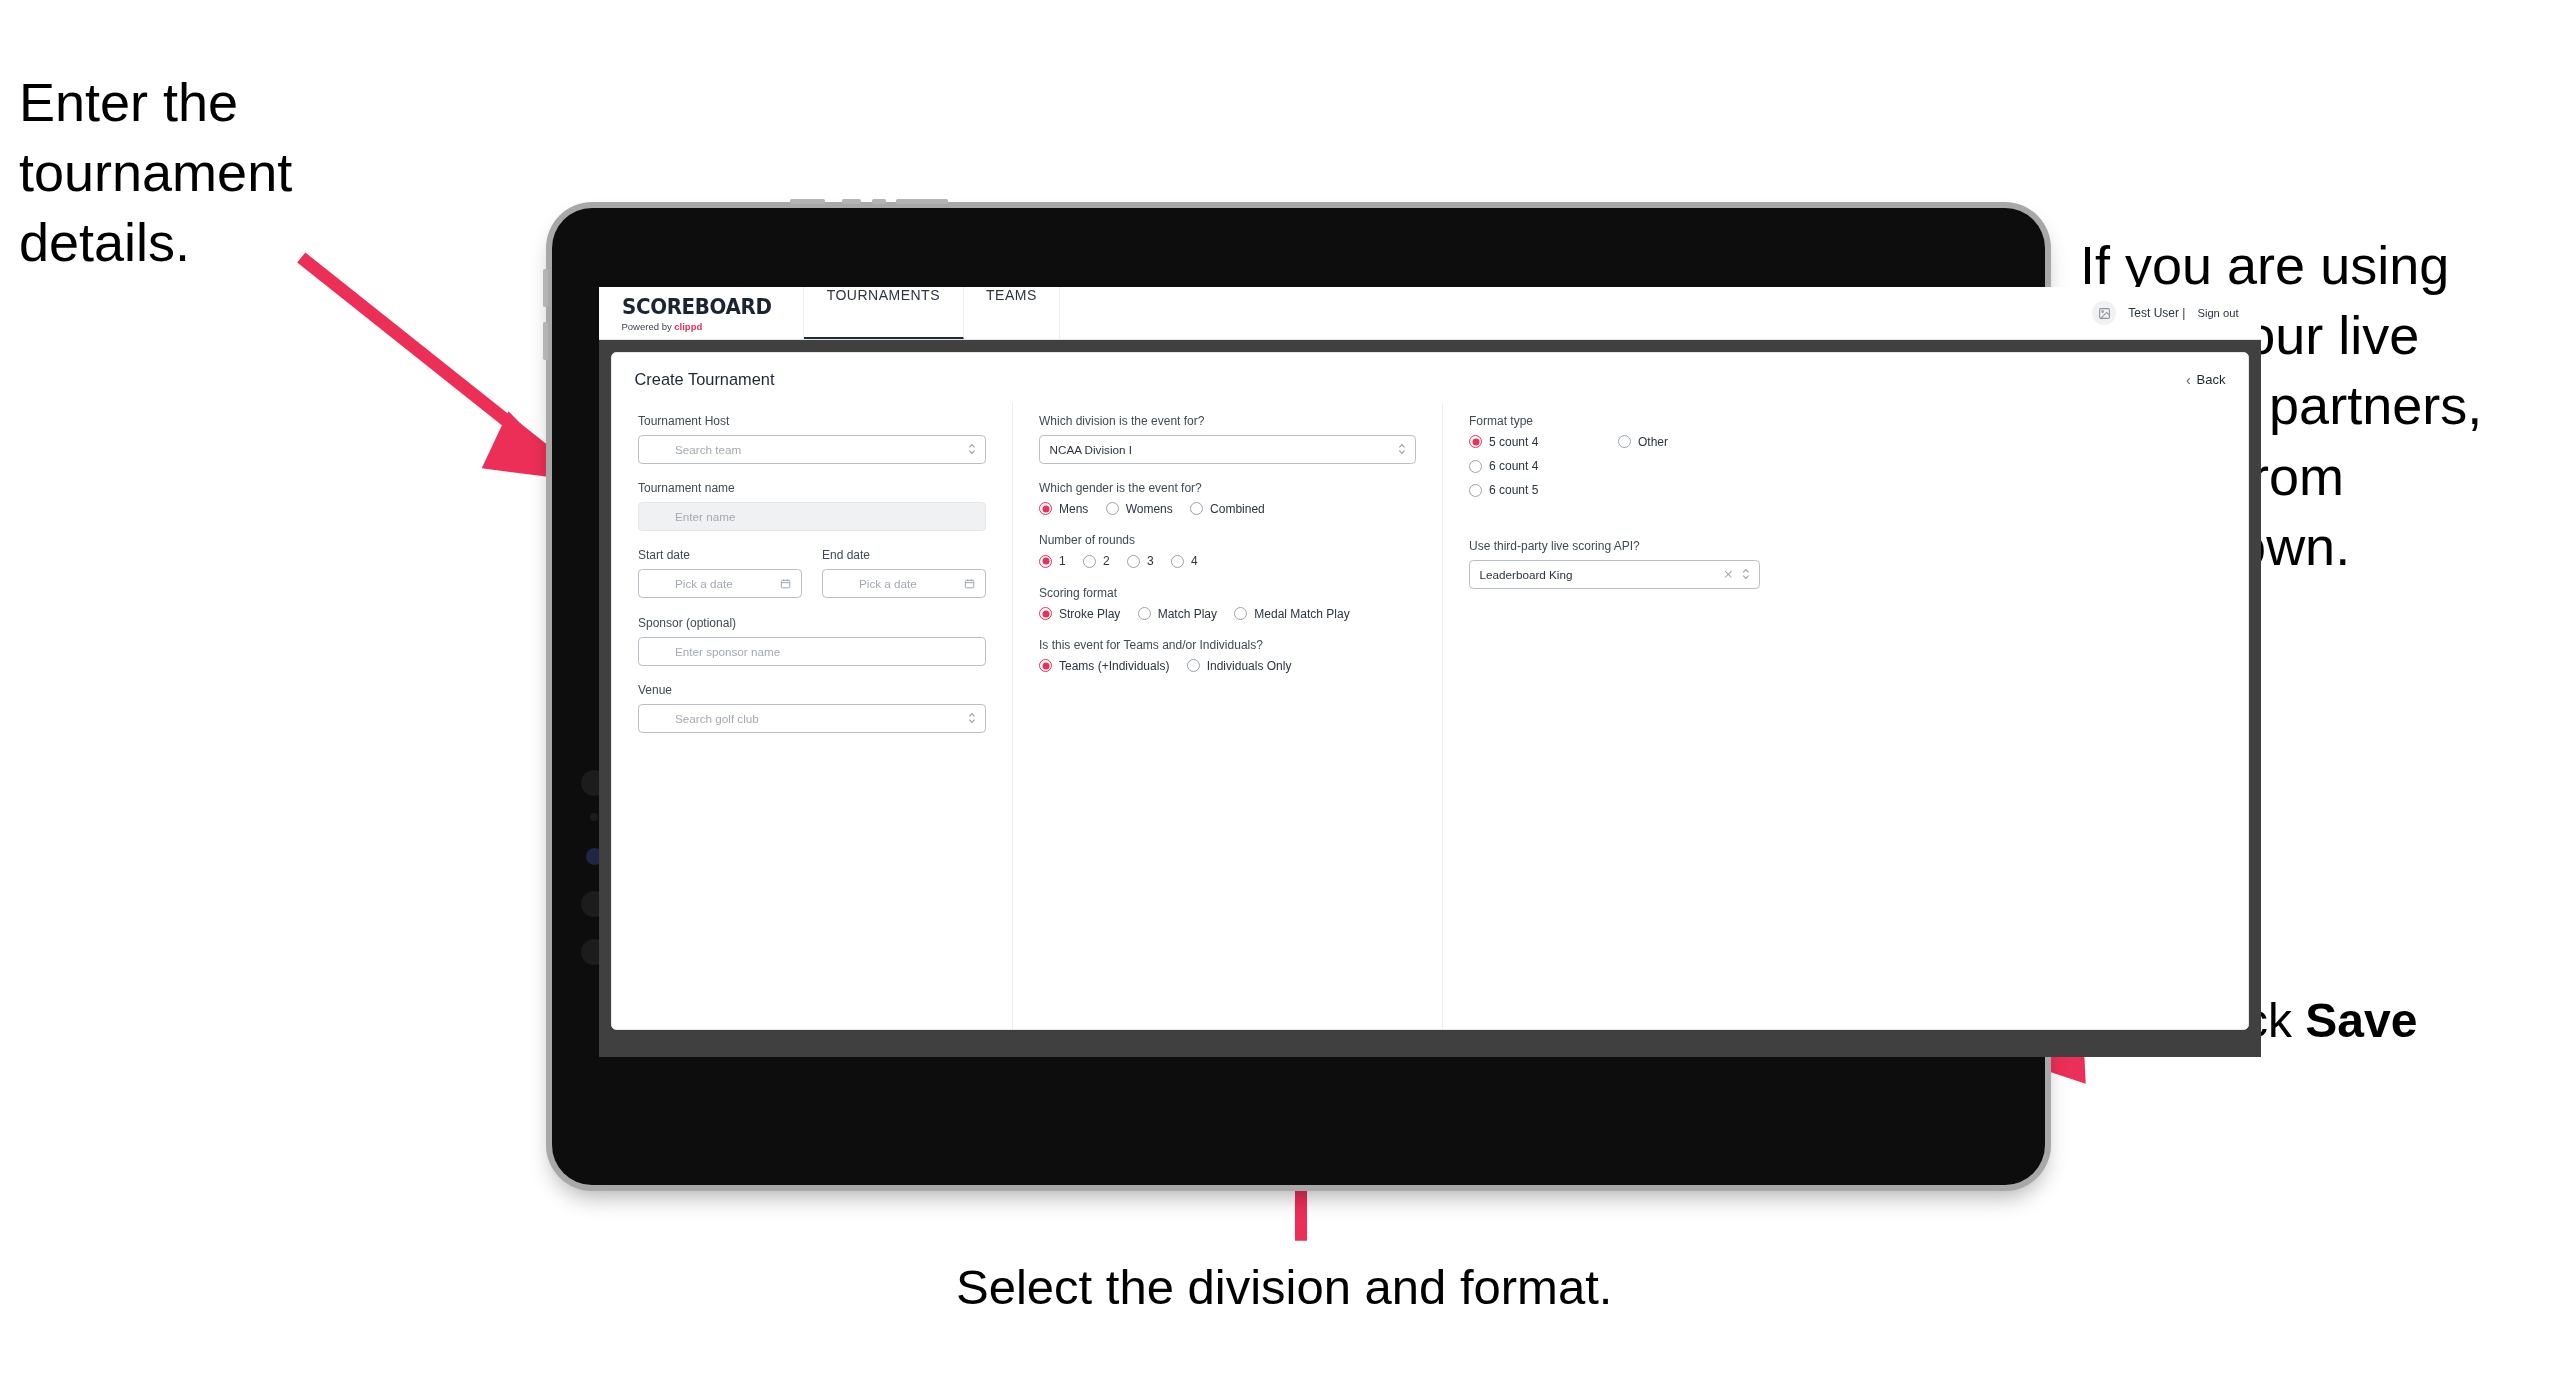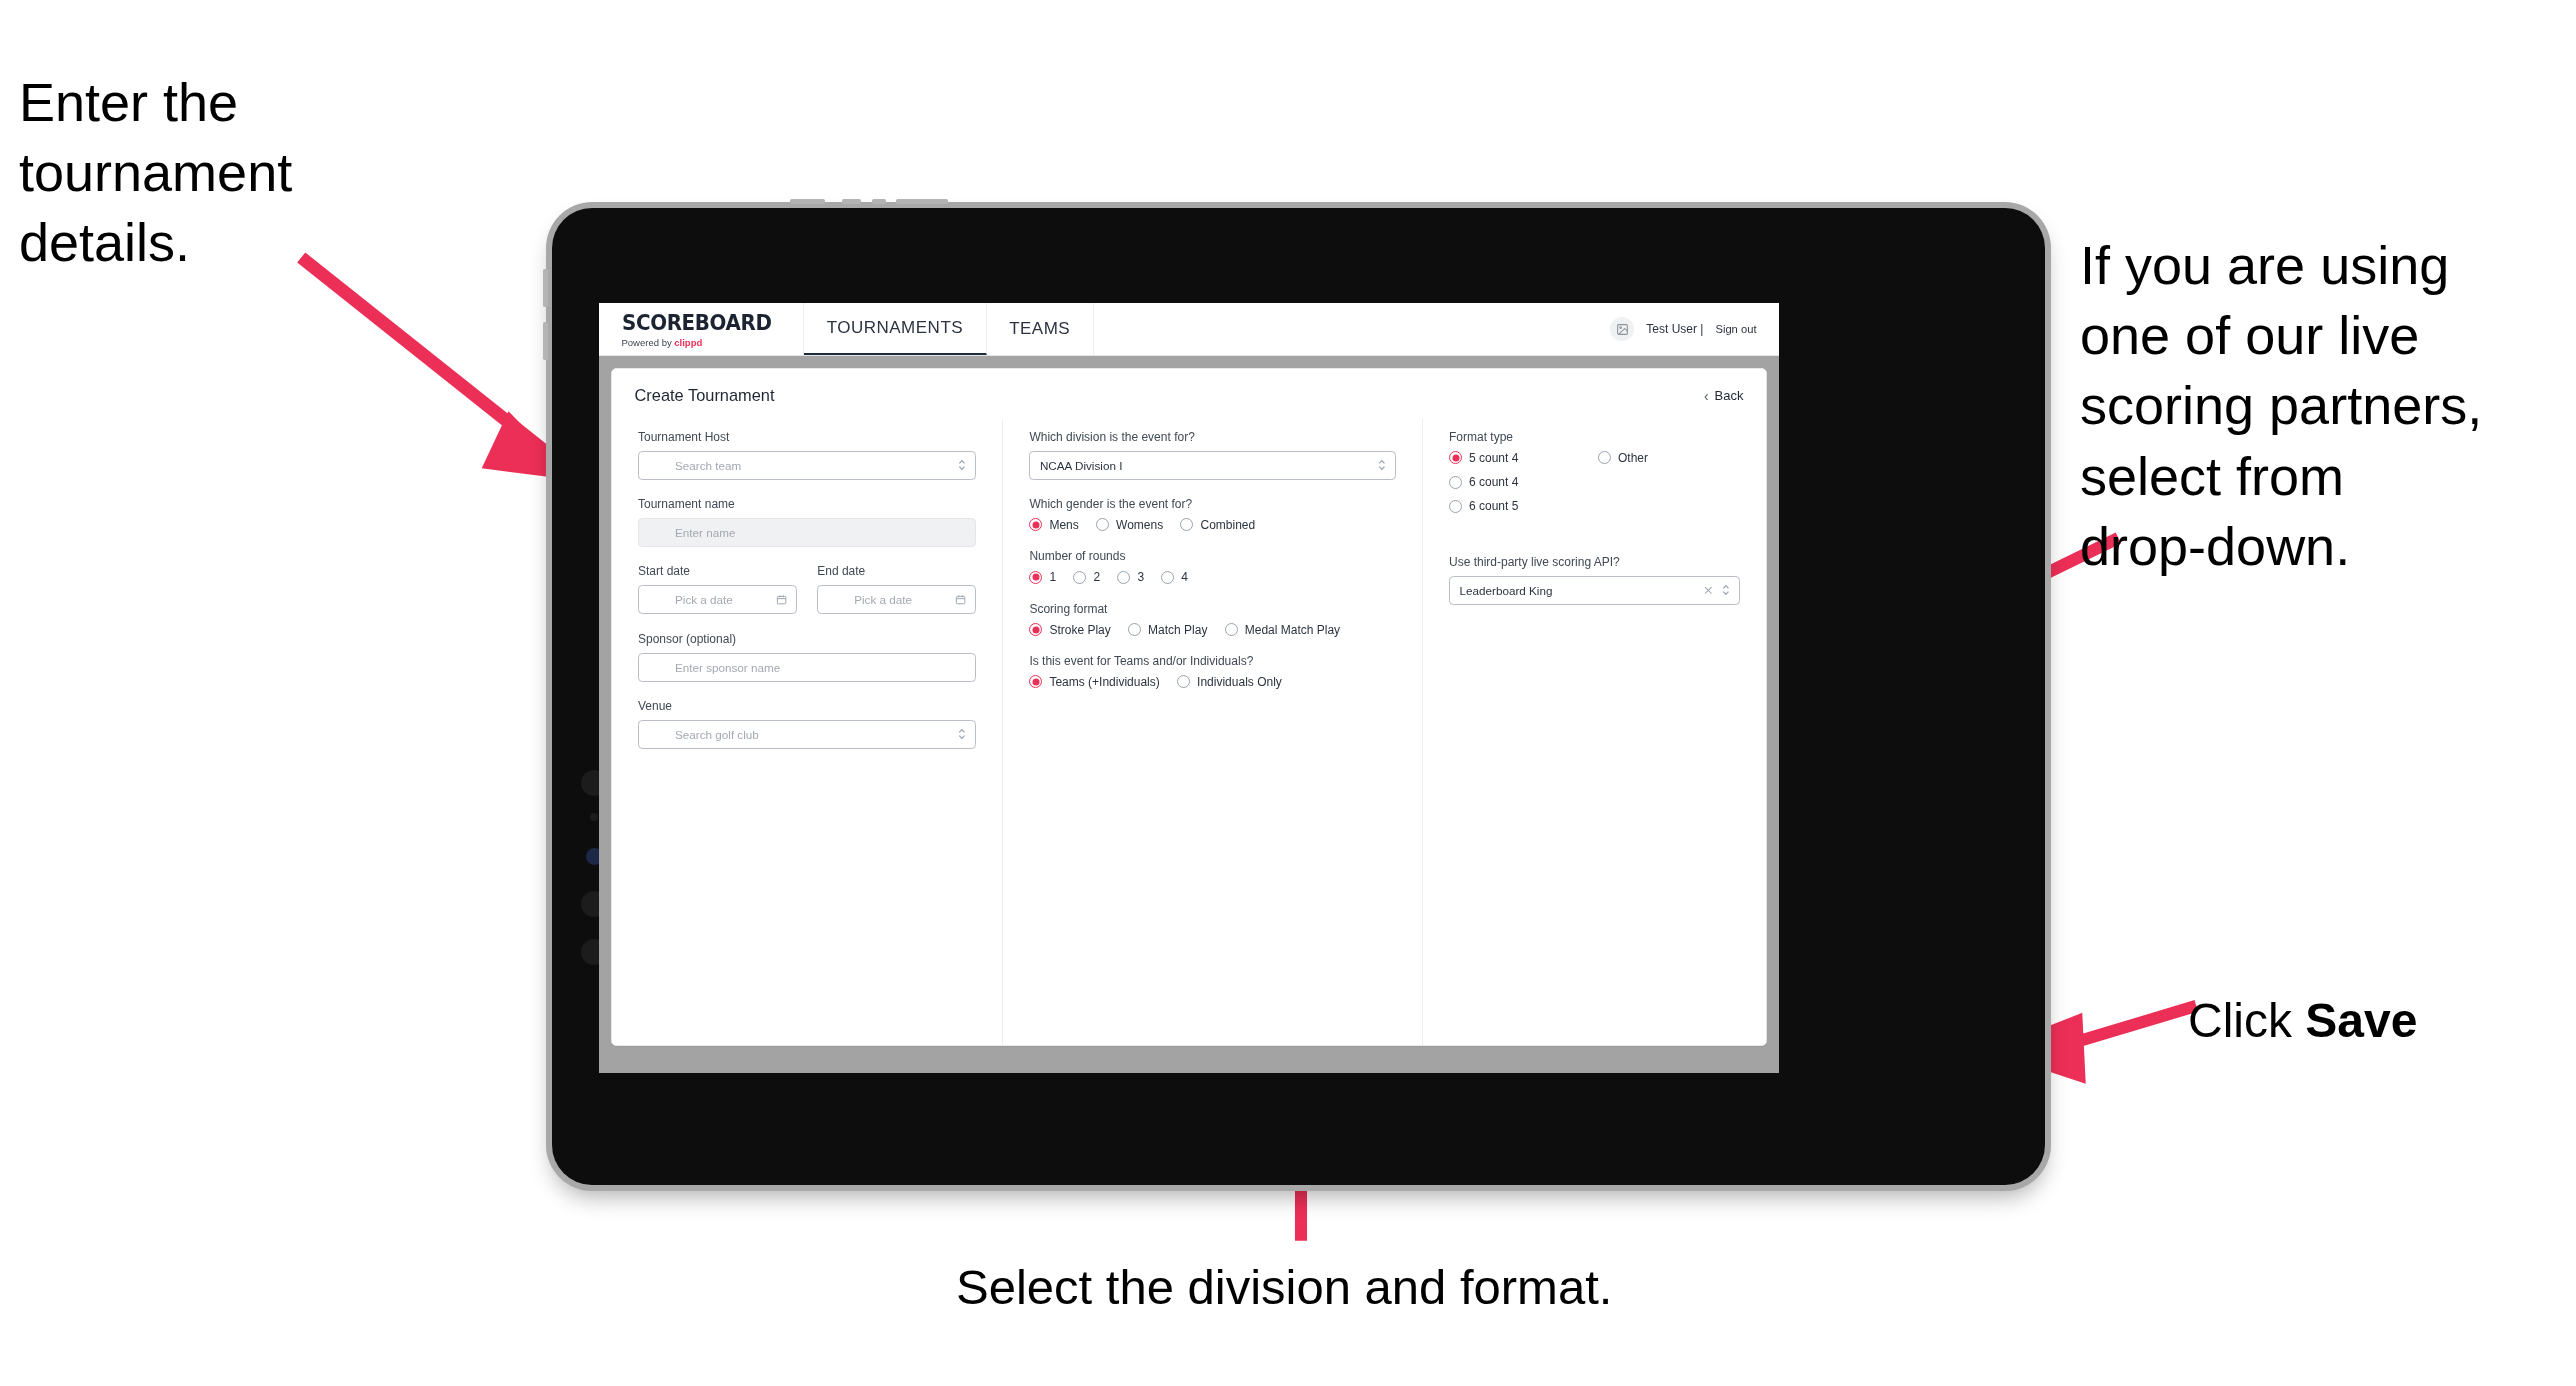--- a/index.html
+++ b/index.html
@@ -41,36 +41,36 @@
   
   .dot{position:absolute;background:#1c1c1c;border-radius:50%;}
   #d1{left:28.5px;top:562px;width:26px;height:26px;}
   #d2{left:38px;top:605px;width:7.8px;height:7.8px;}
   #d3{left:34px;top:640px;width:17.3px;height:17.3px;background:#1d2746;}
   #d4{left:28.5px;top:683px;width:26px;height:26px;}
   #d5{left:28.5px;top:731px;width:26px;height:26px;}
 
   
   #screen{
-    position:absolute;left:47px;top:95px;width:1180px;height:770px;
-    background:#a3a3a3;overflow:hidden;
+    position:absolute;left:47px;top:79px;width:1662px;height:770px;
+    background:#404040;overflow:hidden;
     font-family:"Liberation Sans",sans-serif;
   }
 
   
   #appbar{height:52px;background:#fff;border-bottom:0.9px solid #e3e5e8;
           display:flex;align-items:stretch;position:relative;}
   #brand{display:flex;flex-direction:column;justify-content:center;
          padding:0 19px 0 22.5px;border-right:0.9px solid #eceef0;}
   #brand .bmain{font-size:21.6px;font-weight:700;letter-spacing:-0.4px;
                 color:#1b2430;font-family:"DejaVu Sans",sans-serif;
                 transform:scaleX(.92);transform-origin:left;}
   #brand .bsub{font-size:9.5px;color:#3c4450;margin-top:1.7px;}
   #brand .bsub em{font-style:normal;color:#ec2f57;font-weight:700;}
-  .navtab{display:flex;align-items:center;padding:0 22.5px;font-size:17px;
+  .navtab{display:flex;align-items:flex-start;padding:0 22.5px;font-size:14px;
           letter-spacing:0.5px;color:#2b3440;border-right:0.9px solid #eceef0;cursor:pointer;}
   .navtab.active{border-bottom:2.6px solid #1f2a3a;font-weight:500;}
   #userbox{margin-left:auto;display:flex;align-items:center;gap:12px;padding-right:22.5px;}
   #avatar{width:24px;height:24px;border-radius:50%;background:#f0f1f3;
           display:flex;align-items:center;justify-content:center;color:#8d939c;}
   #uname{font-size:12px;color:#2b3440;}
   #signout{font-size:11.2px;color:#2b3440;cursor:pointer;}
 
   
   #card{margin:12px 12px 0 12px;background:#fff;border:0.9px solid #e6e8eb;

